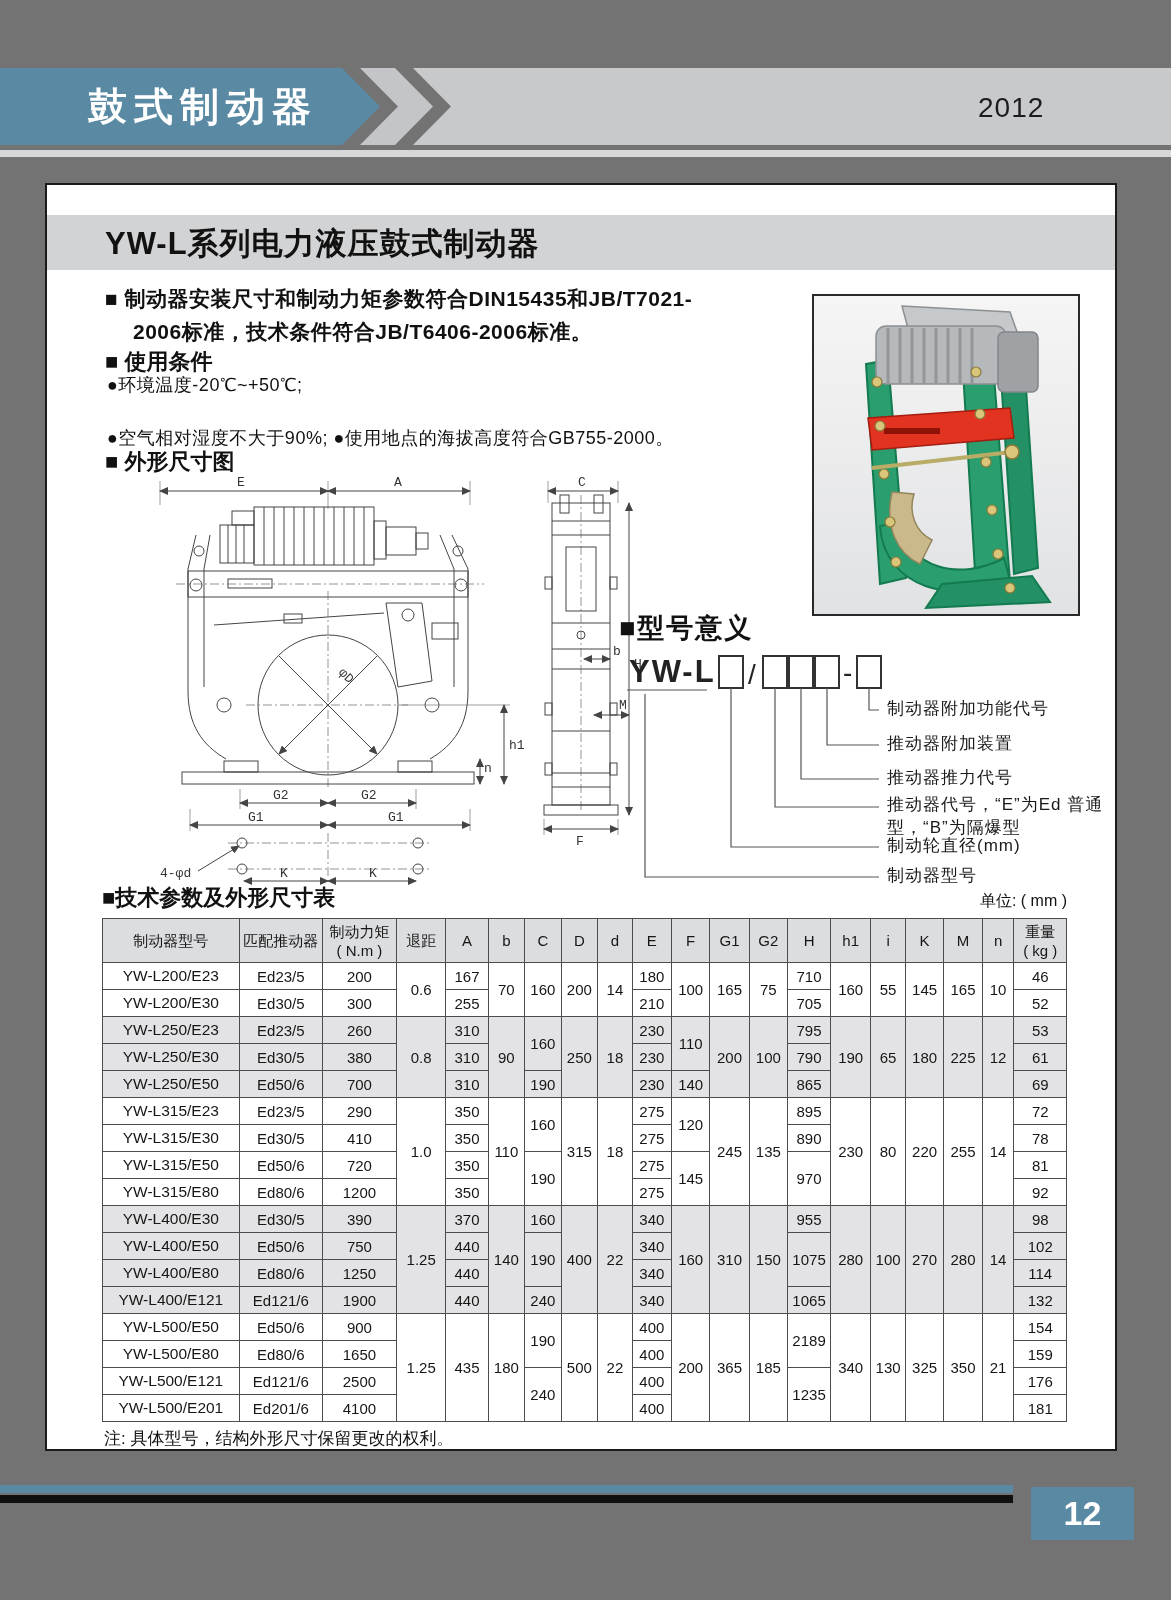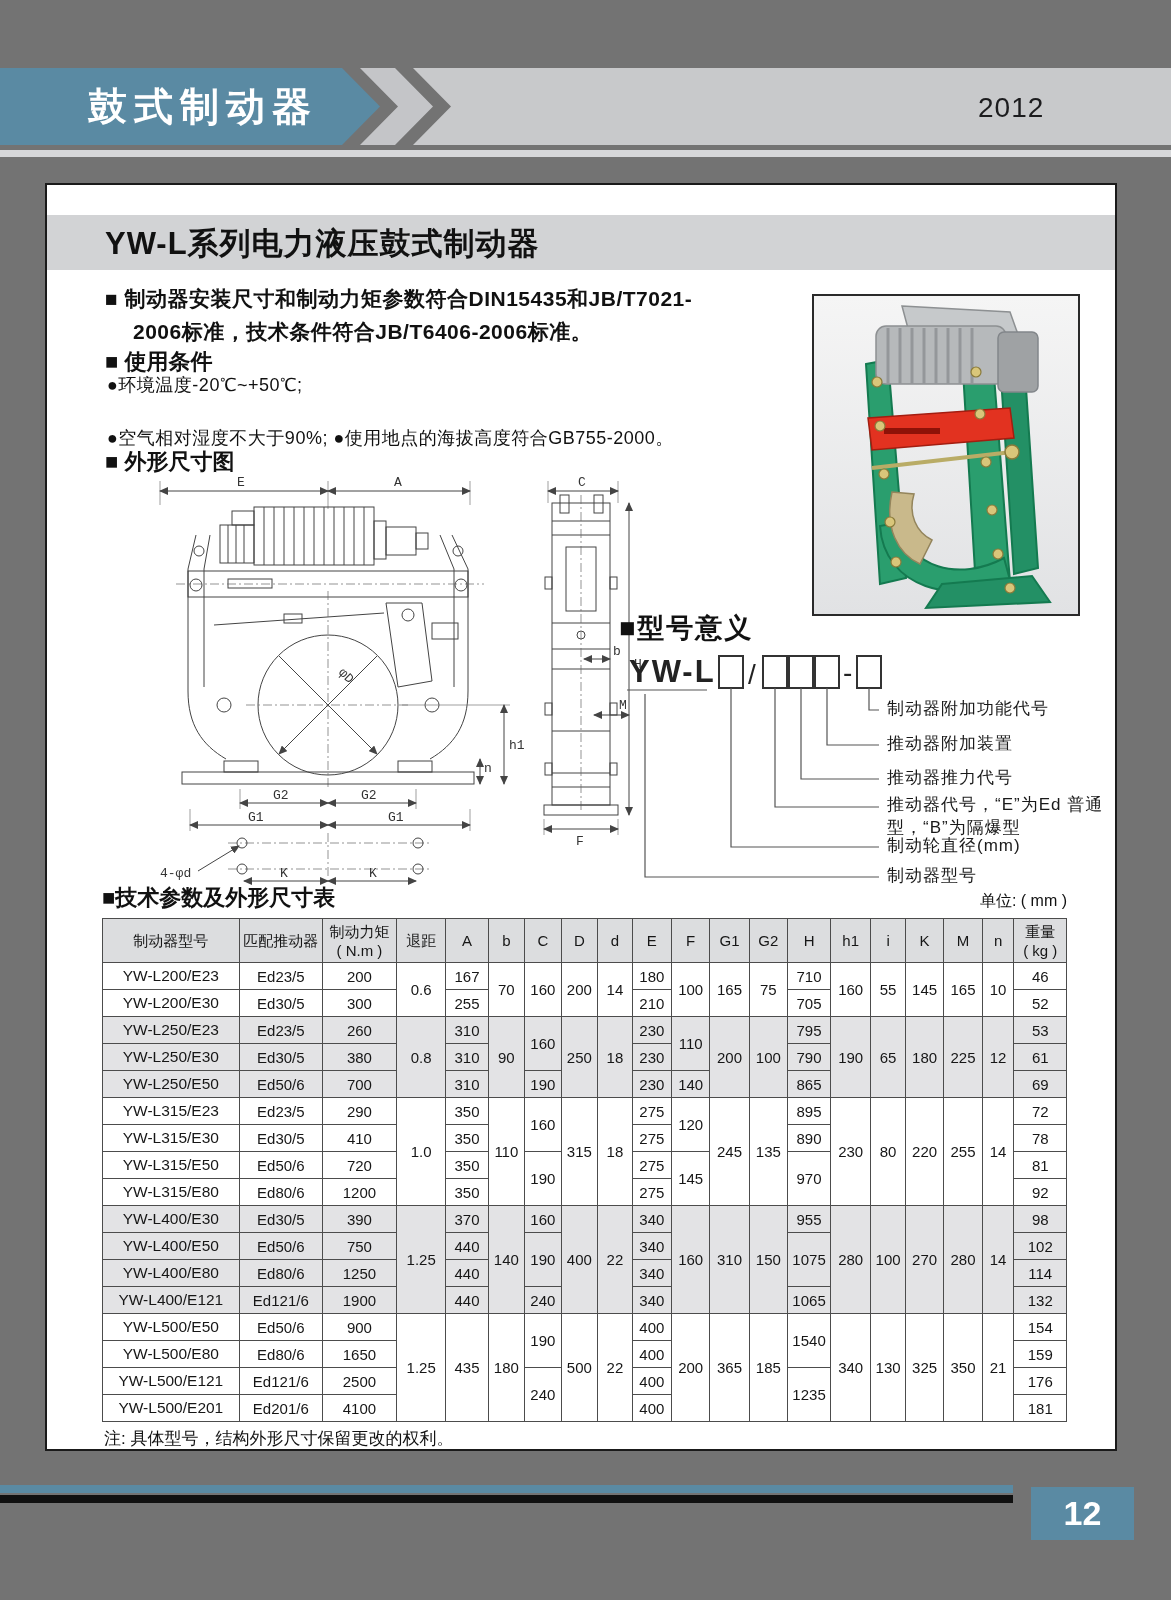--- a/index.html
+++ b/index.html
@@ -564,21 +564,21 @@
             <td rowspan="4">1.25</td>
             <td rowspan="4">435</td>
             <td rowspan="4">180</td>
             <td rowspan="2">190</td>
             <td rowspan="4">500</td>
             <td rowspan="4">22</td>
             <td>400</td>
             <td rowspan="4">200</td>
             <td rowspan="4">365</td>
             <td rowspan="4">185</td>
-            <td rowspan="2">1540</td>
+            <td rowspan="2">2189</td>
             <td rowspan="4">340</td>
             <td rowspan="4">130</td>
             <td rowspan="4">325</td>
             <td rowspan="4">350</td>
             <td rowspan="4">21</td>
             <td>154</td>
           </tr>
           <tr>
             <td>YW-L500/E80</td>
             <td>Ed80/6</td>

